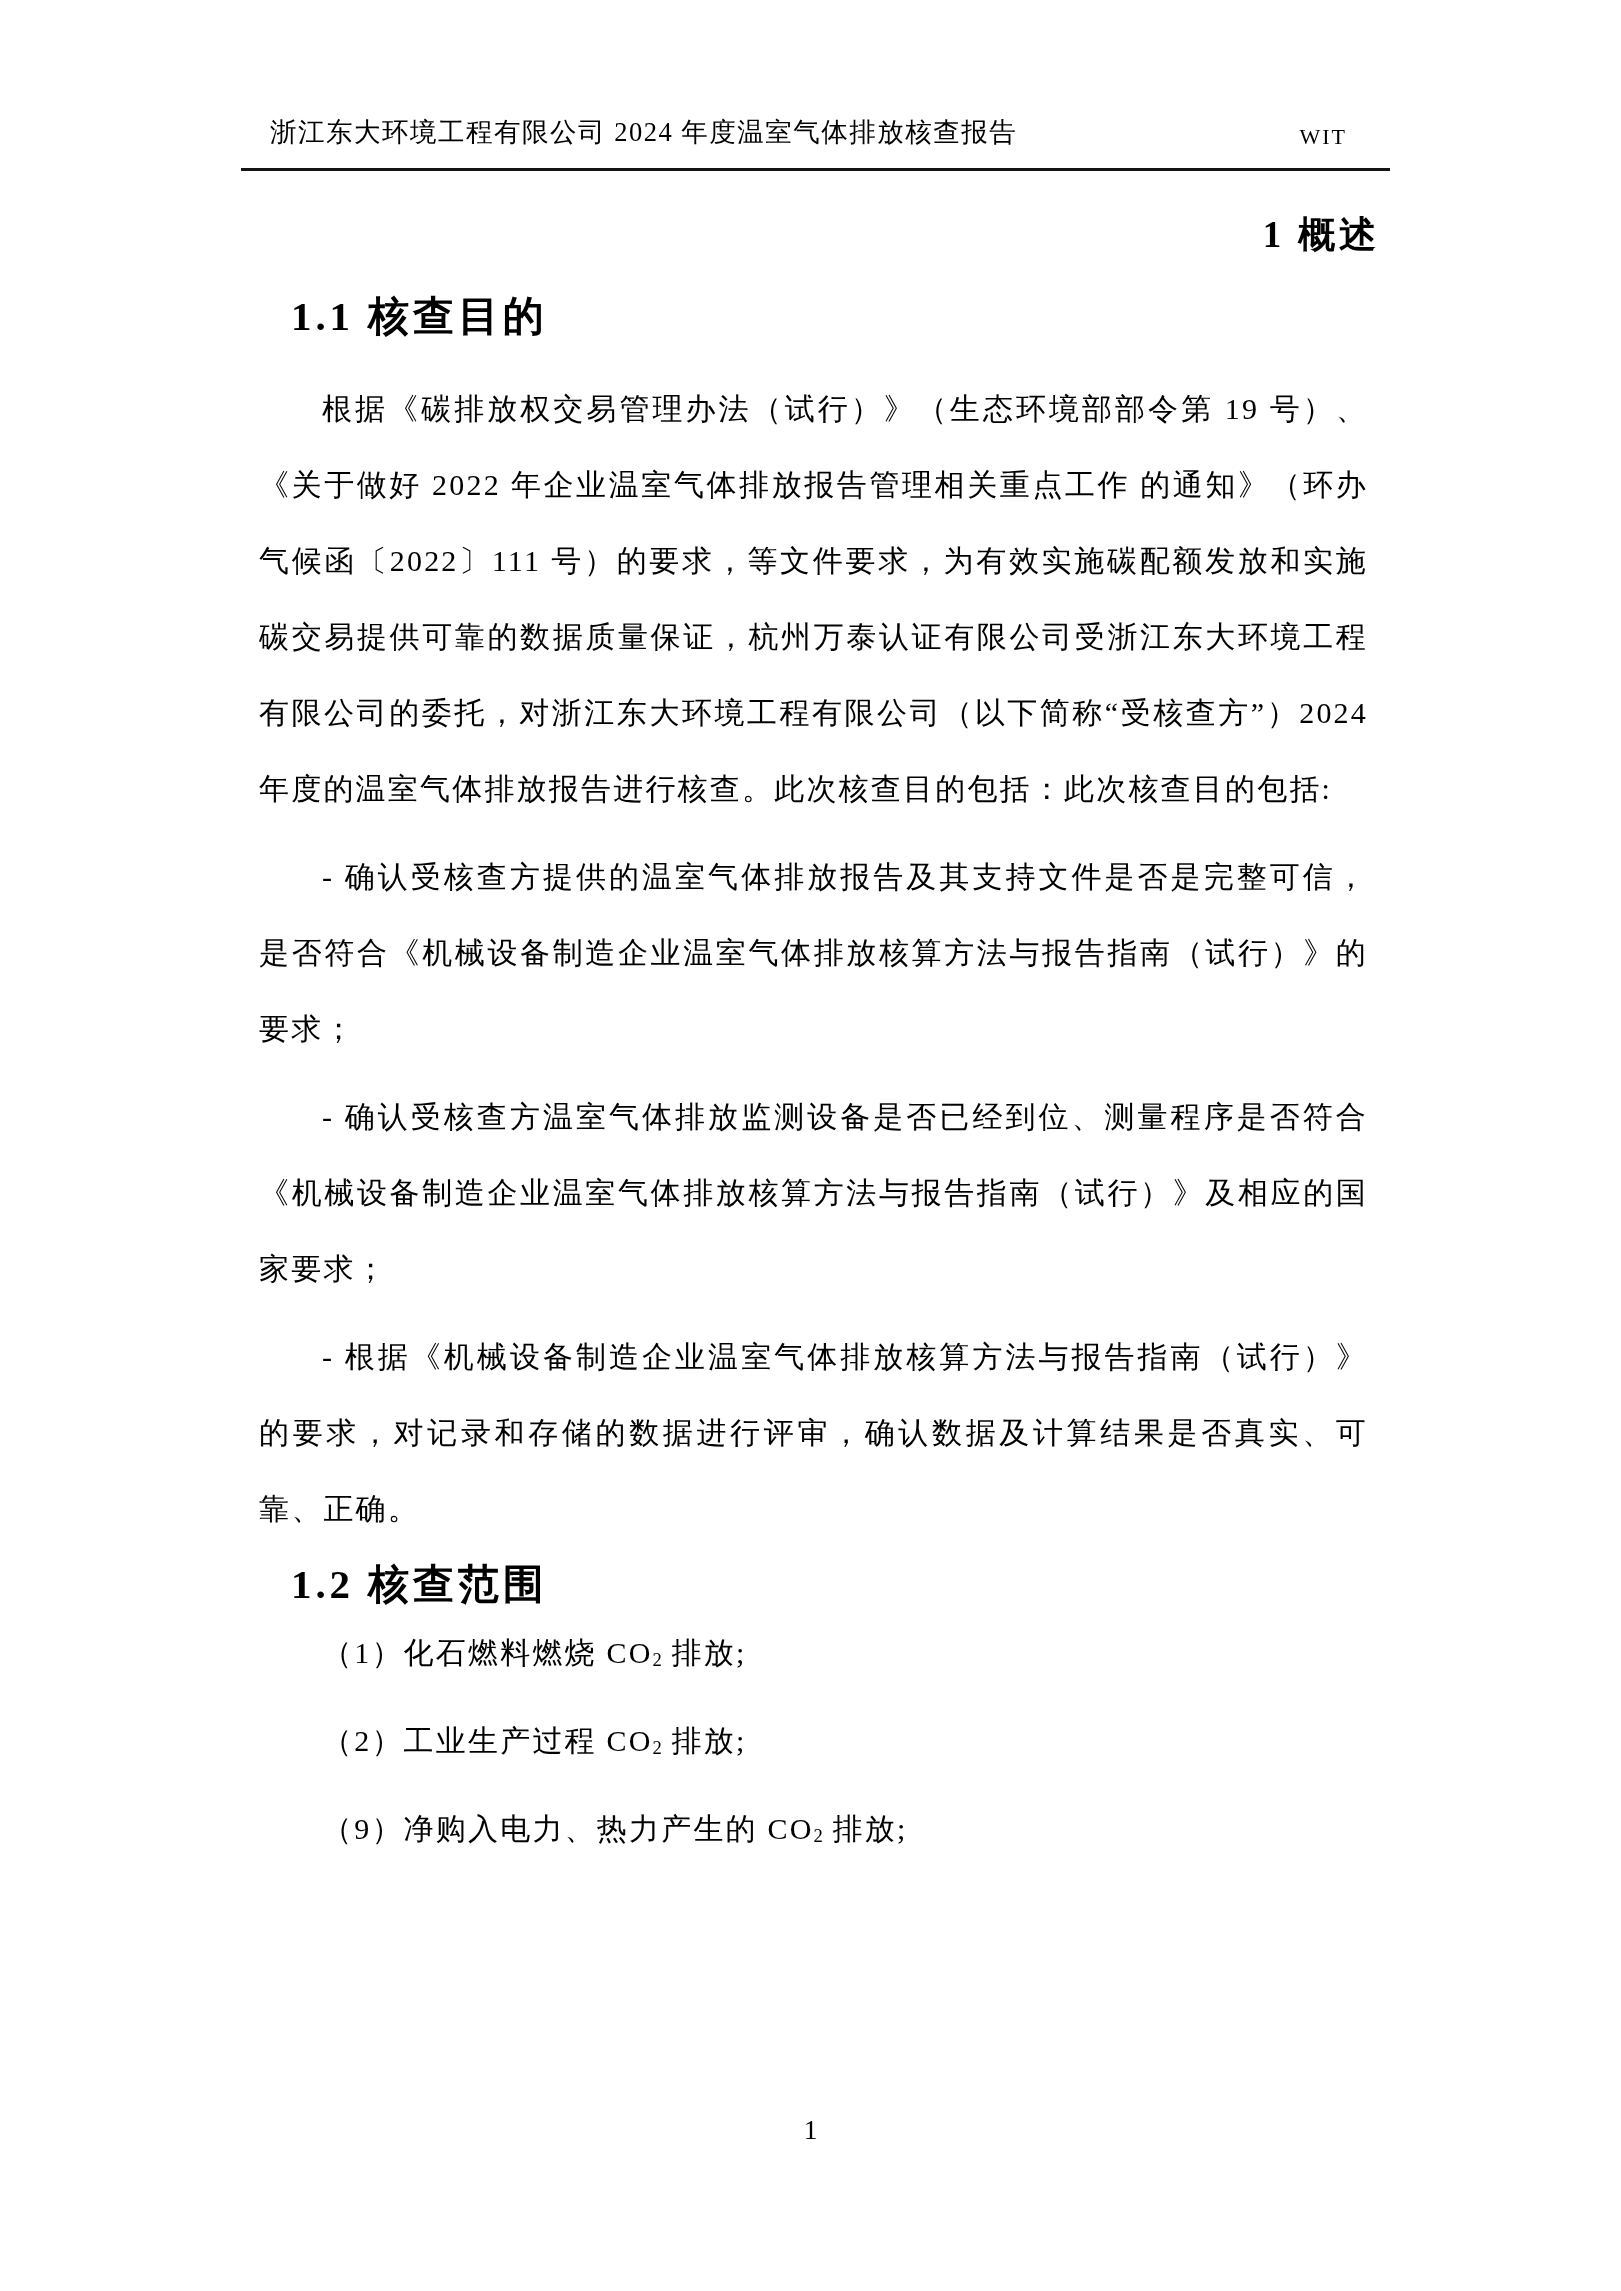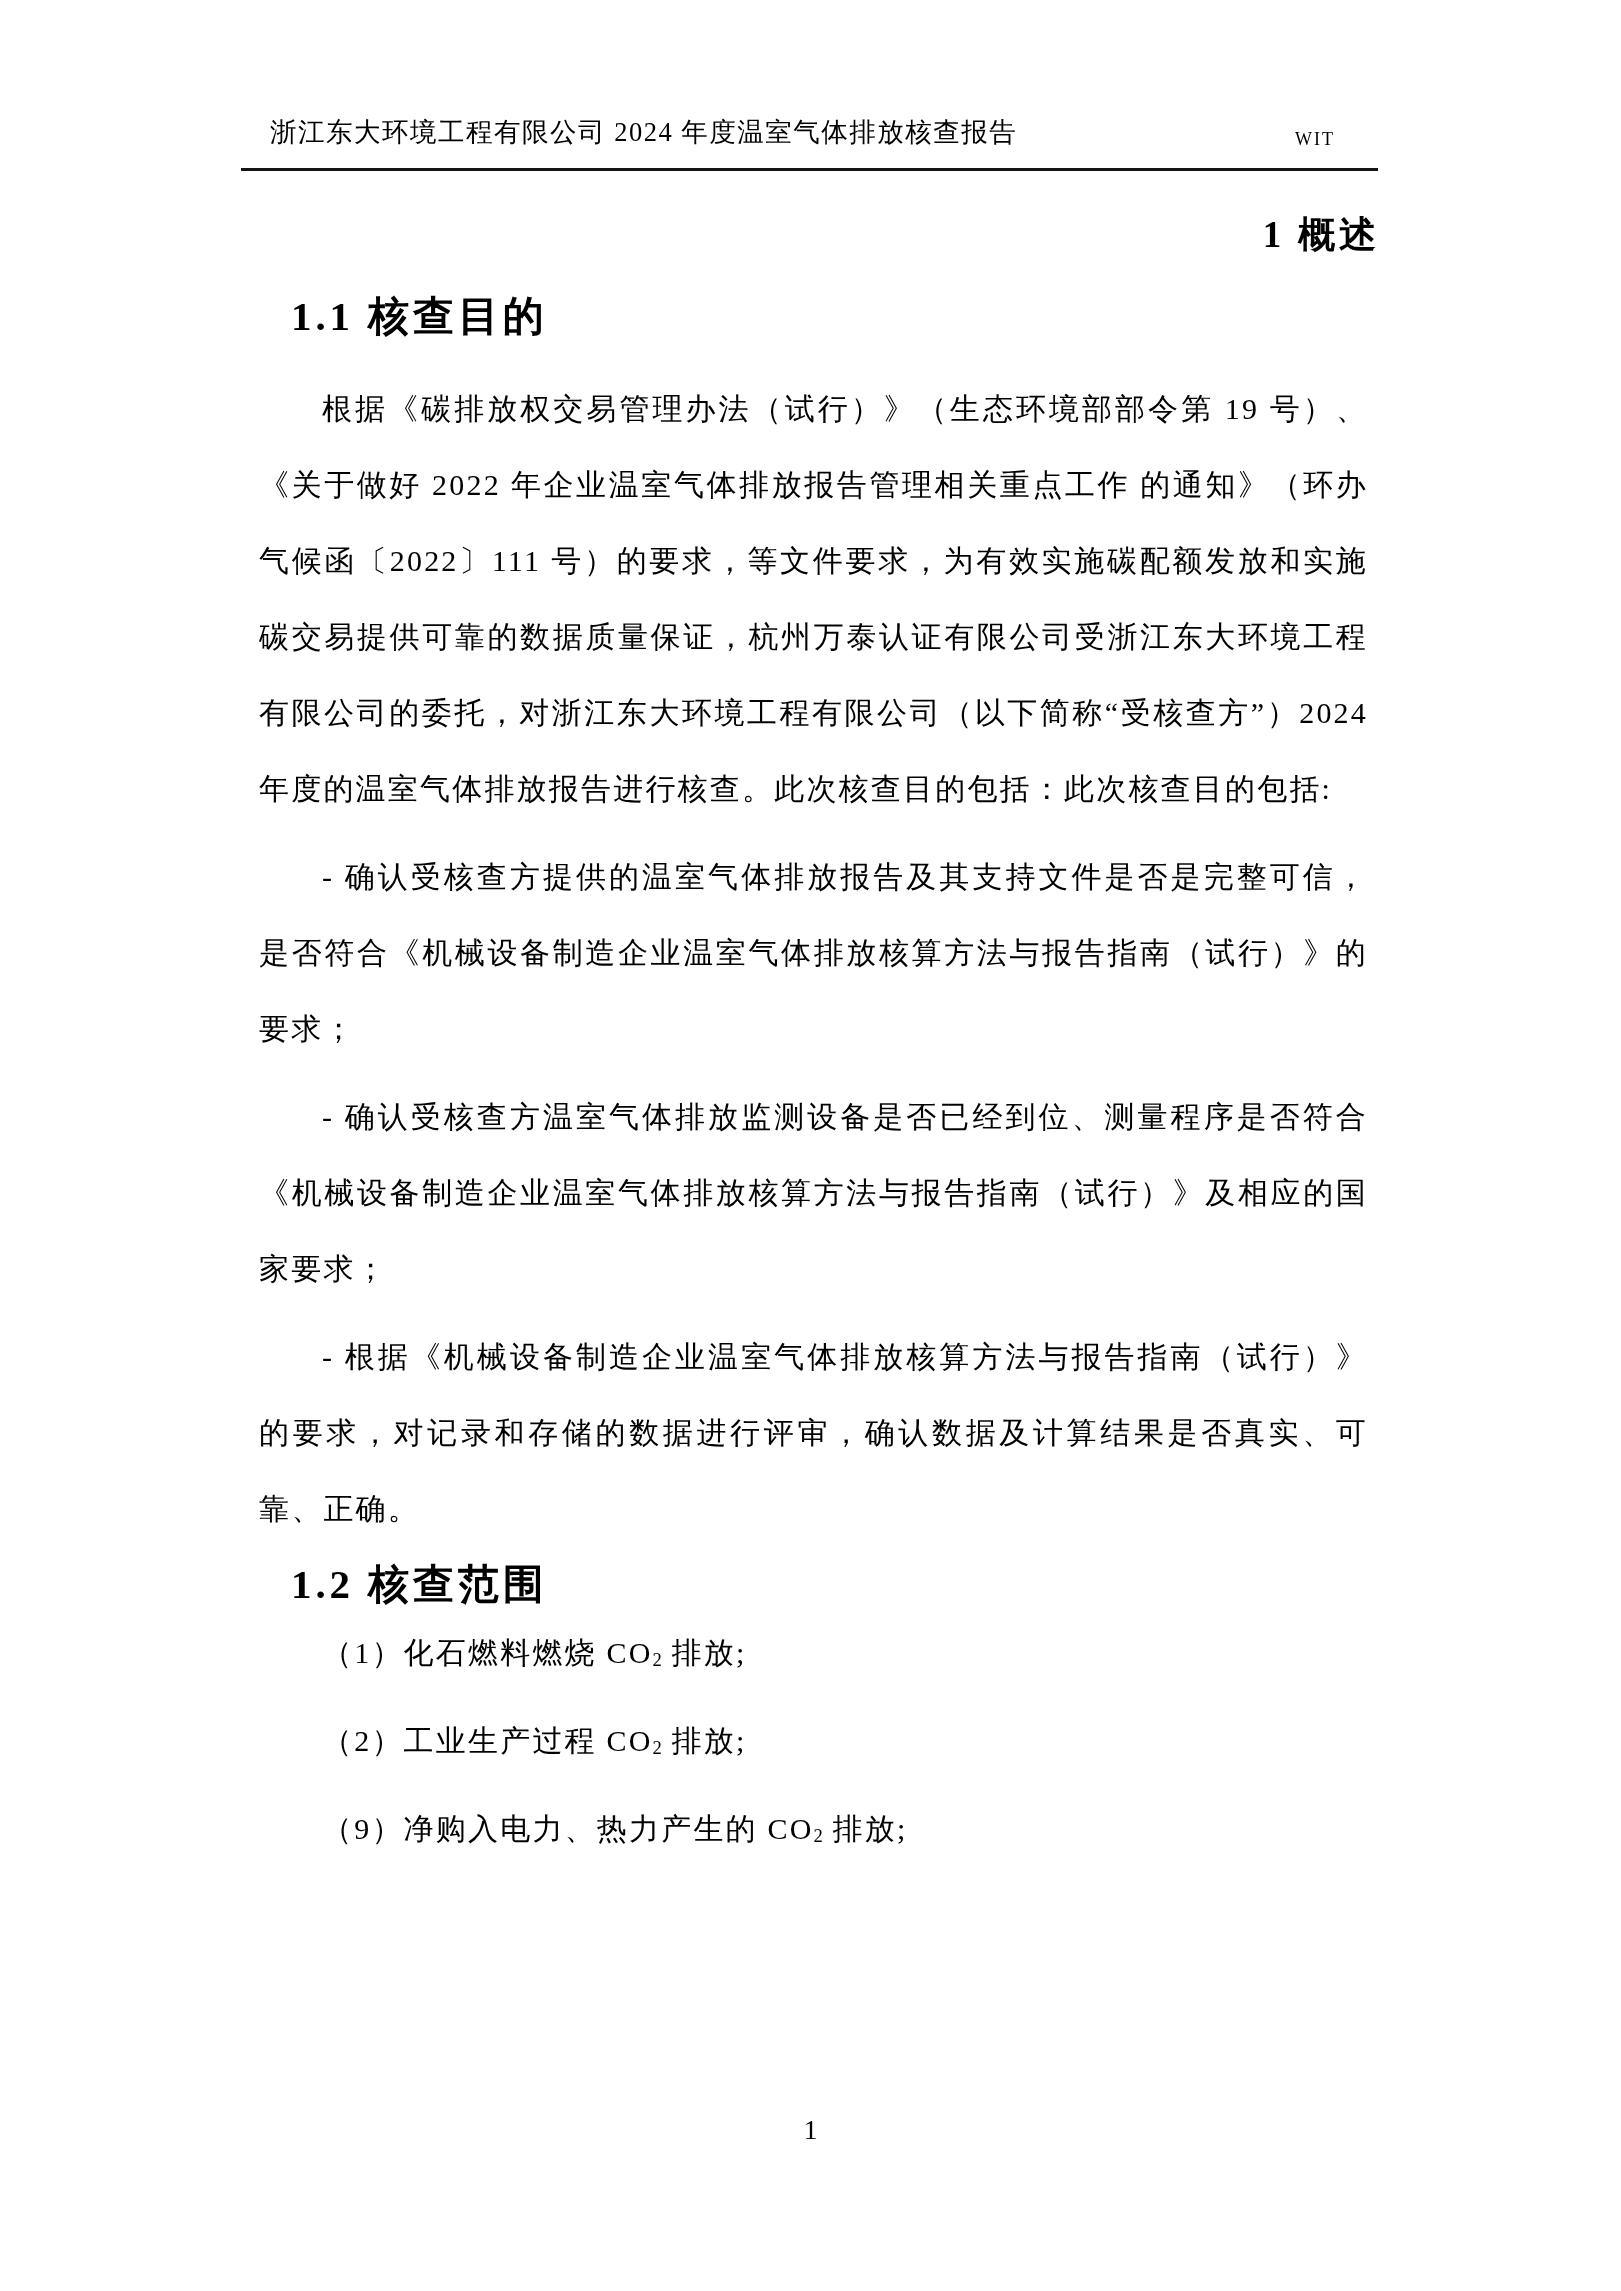--- a/index.html
+++ b/index.html
@@ -8,36 +8,36 @@
     width: 1621px;
     height: 2292px;
     background: #ffffff;
     color: #000000;
     font-family: "Liberation Serif", "DejaVu Serif", serif;
     overflow: hidden;
   }
   .header {
     position: absolute;
     left: 241px;
-    right: 243px;
+    right: 231px;
     top: 114px;
     padding-bottom: 17.6px;
     border-bottom: 3.9px solid #141414;
     display: flex;
     justify-content: space-between;
     align-items: flex-end;
   }
   .header-title {
     font-size: 26.5px;
     letter-spacing: 1.5px;
     padding-left: 29px;
     white-space: nowrap;
   }
   .header-logo {
-    font-size: 18px;
+    font-size: 22px;
     letter-spacing: 2px;
     padding-right: 43px;
   }
   .content {
     position: absolute;
     left: 247px;
     top: 176px;
     width: 1133px;
     font-size: 30px;
     line-height: 76px;

